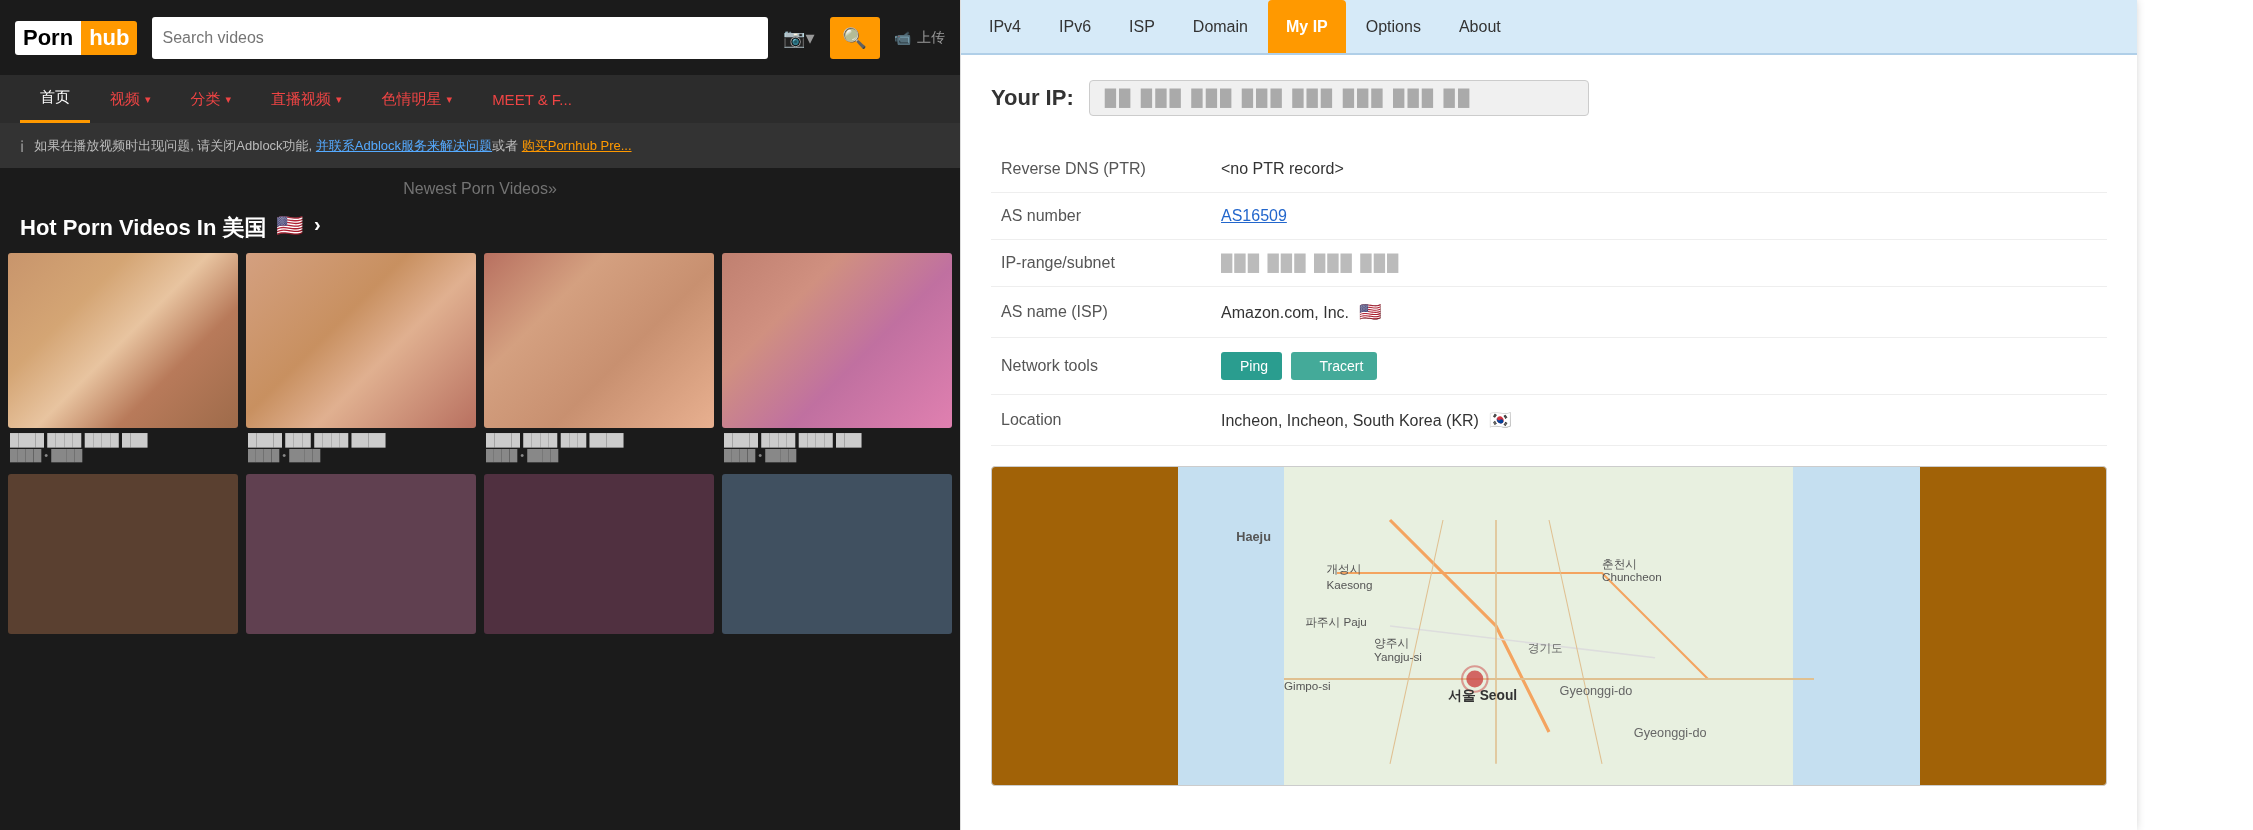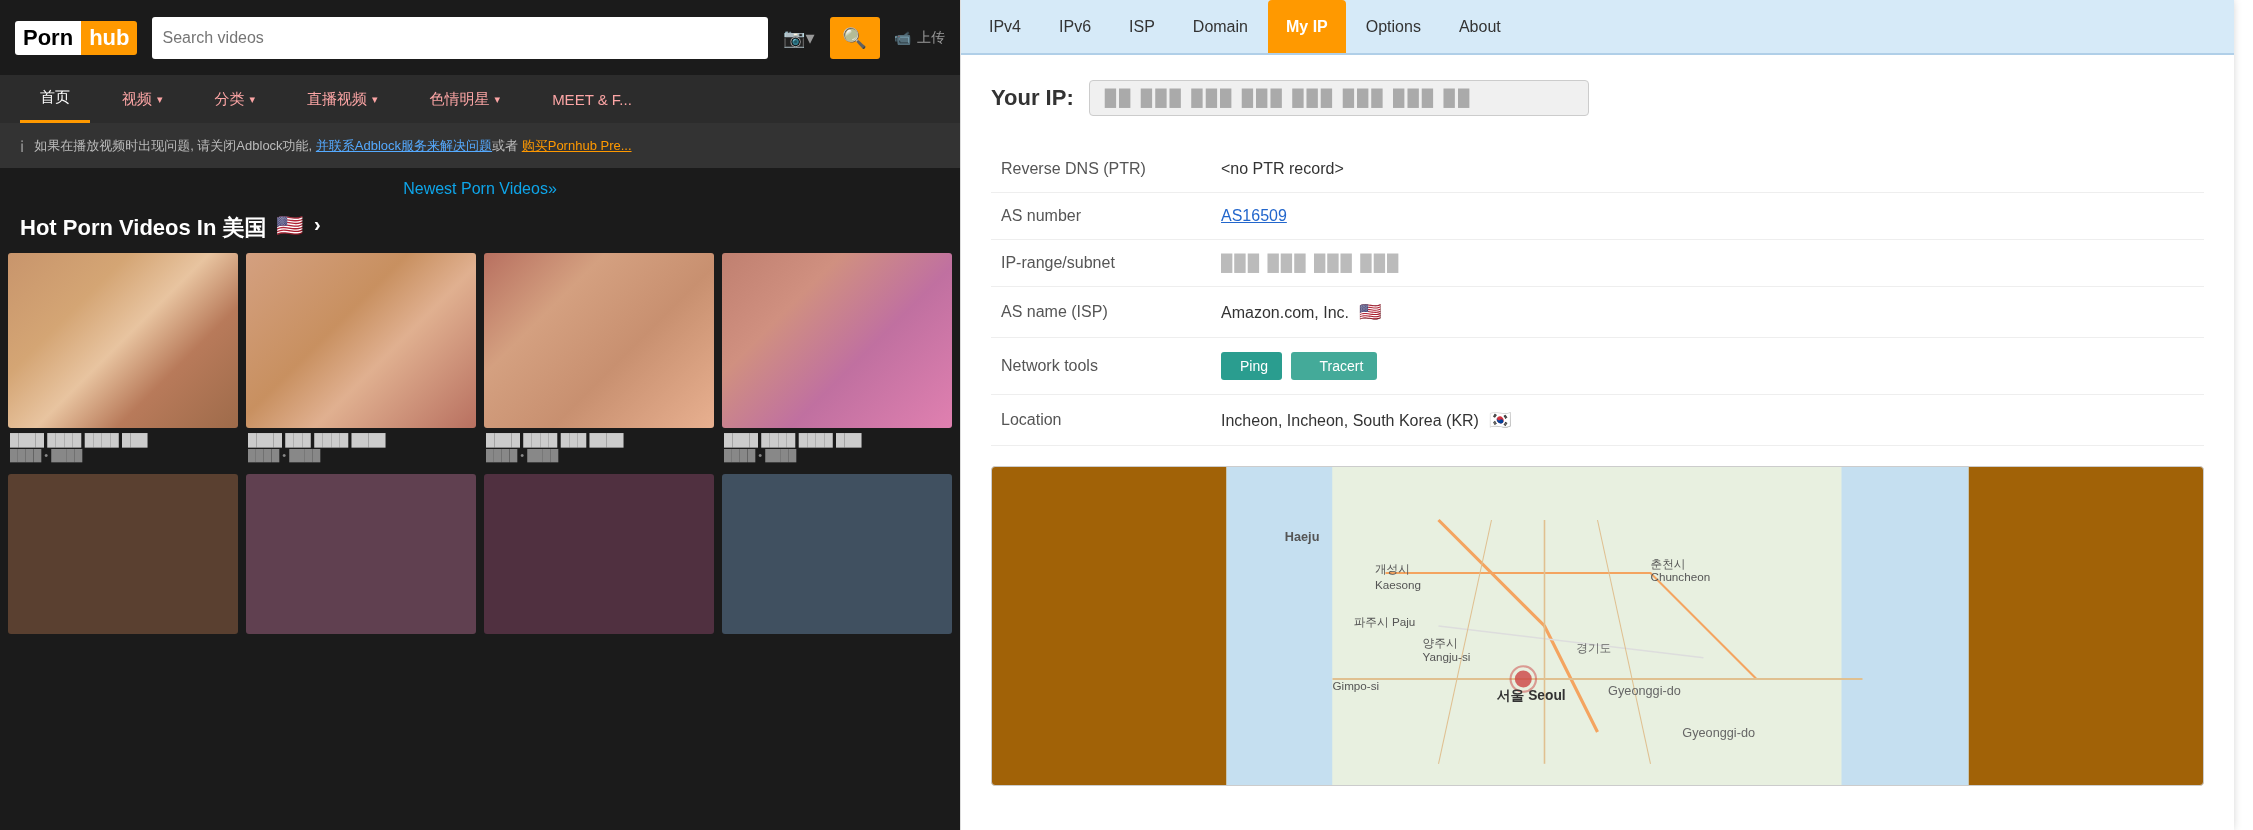--- a/index.html
+++ b/index.html
@@ -103,25 +103,25 @@
       cursor: pointer;
     }
 
     
     .ph-nav {
       background: #2c2c2c;
       height: 48px;
       display: flex;
       align-items: center;
       padding: 0 20px;
-      gap: 12px;
+      gap: 0;
     }
 
     .ph-nav-item {
-      color: #fca5a5;
+      color: #ef4444;
       font-size: 15px;
       padding: 0 20px;
       height: 48px;
       display: flex;
       align-items: center;
       cursor: pointer;
       position: relative;
     }
 
     .ph-nav-item.active {
@@ -249,21 +249,21 @@
     }
 
     .ph-video-thumb2 {
       background: #666;
       height: 160px;
       border-radius: 3px;
     }
 
     
     .ip-panel {
-      width: 1274px;
+      width: 1177px;
       height: 830px;
       background: #fff;
       flex-shrink: 0;
       display: flex;
       flex-direction: column;
       border-left: 1px solid #ddd;
       box-shadow: -3px 0 10px rgba(0,0,0,0.3);
     }
 
     
@@ -458,21 +458,21 @@
   <div class="ph-notice">
     <span class="ph-notice-icon">ℹ</span>
     <span style="font-size:13px;color:#bbb;">
       如果在播放视频时出现问题, 请关闭Adblock功能, 
       <span class="ph-notice-link">并联系Adblock服务来解决问题</span>或者
       <span class="ph-notice-link2">购买Pornhub Pre...</span>
     </span>
   </div>
 
   <div class="ph-newest">
-    <a style="color:#0ea5e9;font-size:16px;text-decoration:none;">Newest Porn Videos»</a>
+    <a style="color:#737373;font-size:16px;text-decoration:none;">Newest Porn Videos»</a>
   </div>
 
   <div class="ph-hot-heading">
     <span>Hot Porn Videos In 美国</span>
     <span>🇺🇸</span>
     <span class="ph-chevron">›</span>
   </div>
 
   <div class="ph-video-grid">
     <div>

